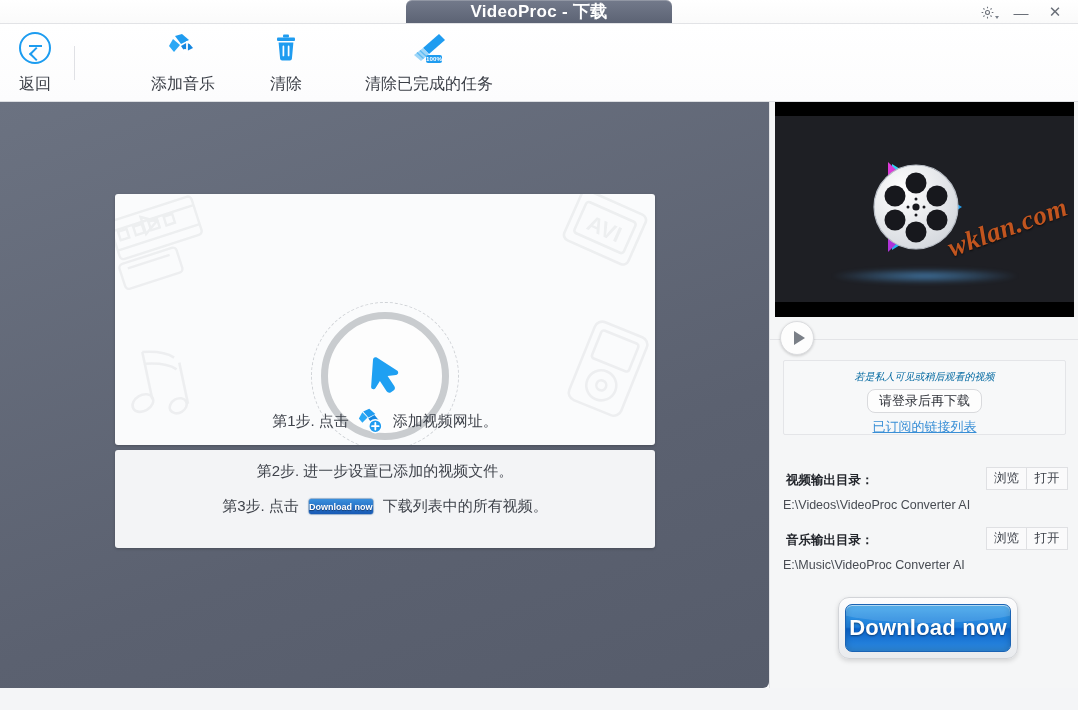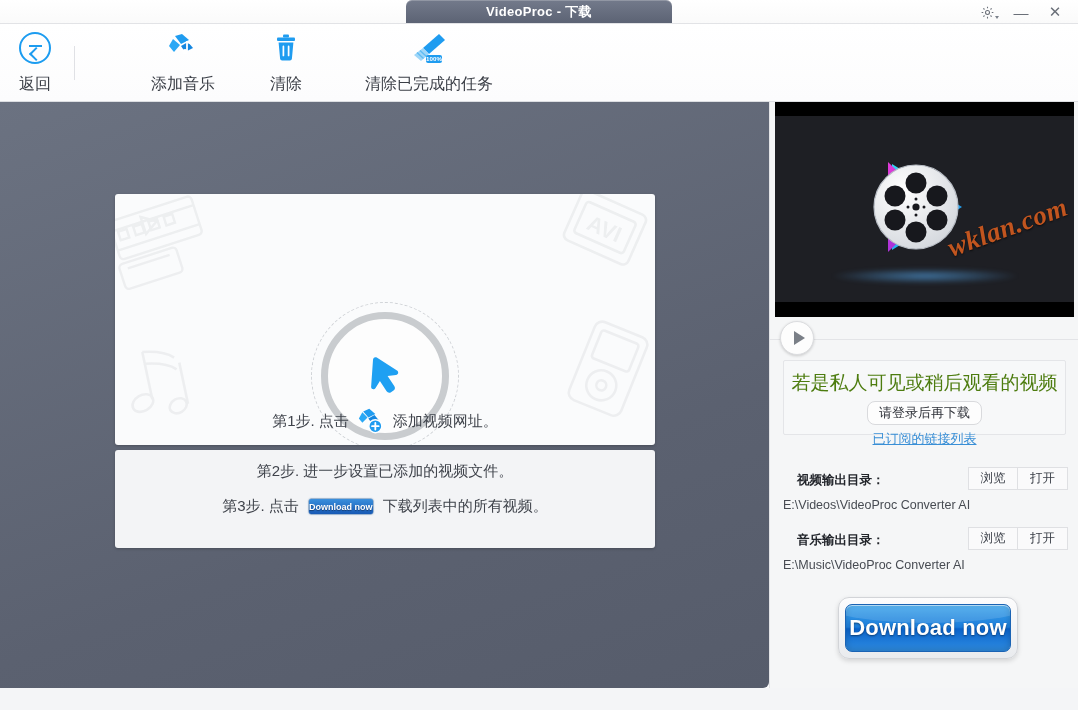--- a/index.html
+++ b/index.html
@@ -14,21 +14,21 @@
   
   .titlebar{
     position:absolute; left:0; top:0; width:1078px; height:24px;
     background:linear-gradient(#ffffff,#fafafa);
     border-bottom:1px solid #e2e3e6;
   }
   .tab{
     position:absolute; left:406px; top:0; width:266px; height:23px;
     background:linear-gradient(#737a8b,#5c6374);
     border-radius:6px 6px 0 0;
-    color:#fff; font-size:13px; font-weight:bold;
+    color:#fff; font-size:17px; font-weight:bold;
     display:flex; align-items:center; justify-content:center;
     letter-spacing:.3px;
     box-shadow:inset 0 1px 0 rgba(255,255,255,.22);
   }
   .winbtns{ position:absolute; right:6px; top:0; height:24px; display:flex; align-items:center; }
   .winbtn{
     width:34px; height:24px; display:flex; align-items:center; justify-content:center;
     color:#6a6f78; font-size:14px; position:relative;
   }
   .gear svg{ display:block; }
@@ -143,35 +143,35 @@
     border-top:7px solid transparent;border-bottom:7px solid transparent;
     margin-left:4px;
   }
   .playline{ position:absolute; left:0; top:22px; width:309px; height:1px; background:#e3e4e7; }
 
   .loginbox{
     position:absolute; left:13px; top:258px; width:283px; height:75px;
     background:#f7f8f9; border:1px solid #e4e5e8; border-radius:2px;
     display:flex; flex-direction:column; align-items:center; padding-top:9px; gap:5px;
   }
-  .loginbox .t1{ font-size:19px; color:#4d7c0f; }
+  .loginbox .t1{ font-size:10px; color:#0369a1;font-style:italic; }
   .login-btn{
     background:#fdfdfd;border:1px solid #d9dadd; border-radius:8px;
     font-size:13px;color:#2e3138; padding:2px 11px;
   }
   .sub-link{ font-size:13px;color:#3a8fd6;text-decoration:underline; }
 
   .outgroup{ position:absolute; left:0; width:309px; }
   .out-1{ top:368px; }
   .out-2{ top:428px; }
   .out-head{ position:relative; height:22px; }
-  .out-label{ position:absolute; left:27px; top:2px; font-size:12.5px;font-weight:bold;color:#22252b; }
+  .out-label{ position:absolute; left:16px; top:2px; font-size:12.5px;font-weight:bold;color:#22252b; }
   .out-btns{ position:absolute; right:11px; top:-3px; display:flex; }
   .mini-btn{
-    width:50px;height:23px;background:#fafafb;border:1px solid #dfe0e3;
+    width:41px;height:23px;background:#fafafb;border:1px solid #dfe0e3;
     display:flex;align-items:center;justify-content:center;
     font-size:12.5px;color:#3c4049;text-align:center;
   }
   .mini-btn + .mini-btn{ border-left:none; }
   .out-path{ position:absolute; left:13px; top:28px; font-size:12.5px; color:#474b52; }
 
   .dlnow-wrap{ position:absolute; left:838px; top:597px; }
   .dlnow{
     width:180px;height:62px; border-radius:11px;
     background:linear-gradient(#fcfcfd,#e9ebee);

